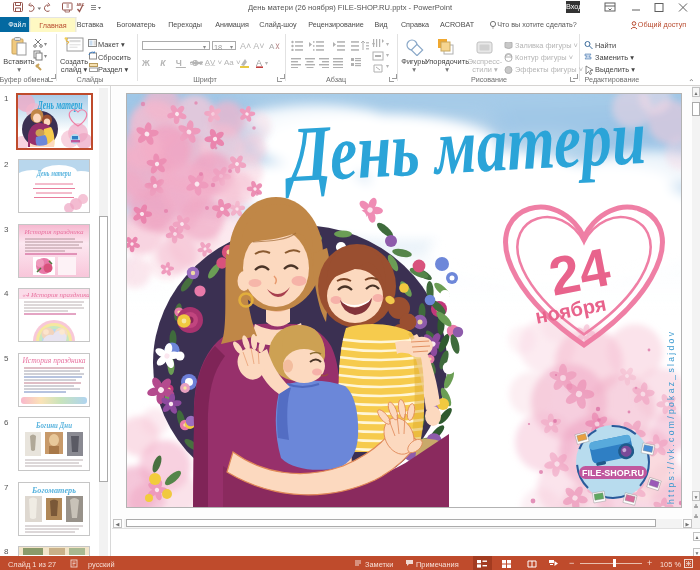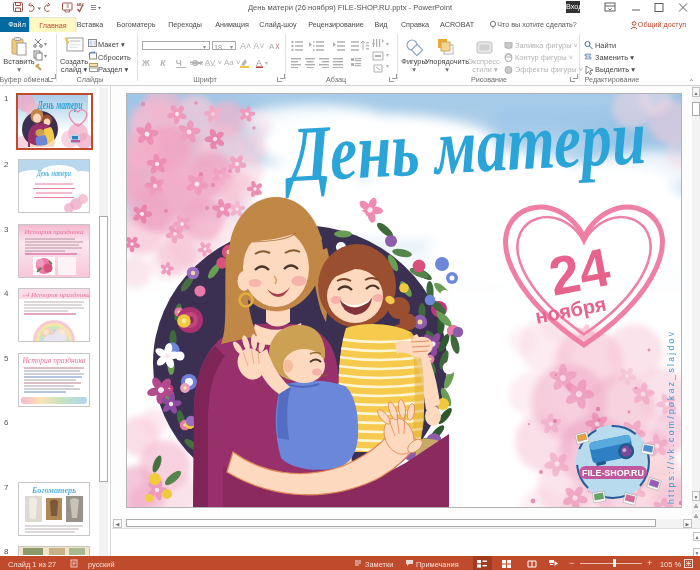--- a/index.html
+++ b/index.html
@@ -438,20 +438,38 @@
 <stop offset="0" stop-color="#f8b8cc"></stop>
               <stop offset="0.3" stop-color="#fbe3b8"></stop>
               <stop offset="0.6" stop-color="#c8e4bc"></stop>
               <stop offset="1" stop-color="#b0d4f0"></stop>
             </linearGradient>
           </defs>
 <rect x="2" y="43" width="66" height="7" rx="3" fill="url(#t5g)"></rect>
         </svg>
       </div>
     <div class="thumbnum" style="top:332px">6</div>
+    <div class="thumb" style="top:331px">
+        <svg width="70" height="52" viewBox="0 0 70 52" preserveAspectRatio="none">
+          <rect width="70" height="52" fill="#fff"></rect>
+<text x="35" y="10" font-size="9" font-style="italic" font-weight="bold" font-family="Liberation Serif" fill="#5ab4de" text-anchor="middle" textLength="36" lengthAdjust="spacingAndGlyphs">Богини Дни</text>
+<rect x="6" y="14" width="16" height="24" fill="#e8e4dc"></rect>
+<path d="M11,18 q3 -3 6 0 l-1 14 q-2 2 -4 0 Z" fill="#b0a898"></path>
+<rect x="26" y="14" width="18" height="22" fill="#c89a6a"></rect>
+<ellipse cx="35" cy="22" rx="5" ry="6" fill="#e8c89a"></ellipse>
+          <rect x="30" y="28" width="10" height="8" fill="#a87848"></rect>
+<rect x="48" y="14" width="16" height="24" fill="#8a8a92"></rect>
+<path d="M52,18 h8 l-1 16 h-6 Z" fill="#5a5a64"></path>
+<g stroke="#9a8a8e" stroke-width="0.8" opacity="0.85">
+<path d="M6,42 h58"></path>
+            <path d="M6,45 h54"></path>
+            <path d="M6,48 h57"></path>
+</g>
+        </svg>
+      </div>
     <div class="thumbnum" style="top:396.5px">7</div>
     <div class="thumb" style="top:395.5px">
         <svg width="70" height="52" viewBox="0 0 70 52" preserveAspectRatio="none">
           <rect width="70" height="52" fill="#fff"></rect>
 <text x="35" y="10" font-size="9" font-style="italic" font-weight="bold" font-family="Liberation Serif" fill="#5ab4de" text-anchor="middle" textLength="44" lengthAdjust="spacingAndGlyphs">Богоматерь</text>
 <rect x="6" y="13" width="17" height="26" fill="#ded8d0"></rect>
 <path d="M10,16 q4 -3 8 0 l-1 19 q-3 2 -6 0 Z" fill="#f0ece4"></path>
 <rect x="27" y="15" width="16" height="22" fill="#b08858"></rect>
 <path d="M31,18 q4 -3 8 0 l-1 15 h-6 Z" fill="#7a5838"></path>
 <rect x="47" y="13" width="17" height="26" fill="#98928a"></rect>

